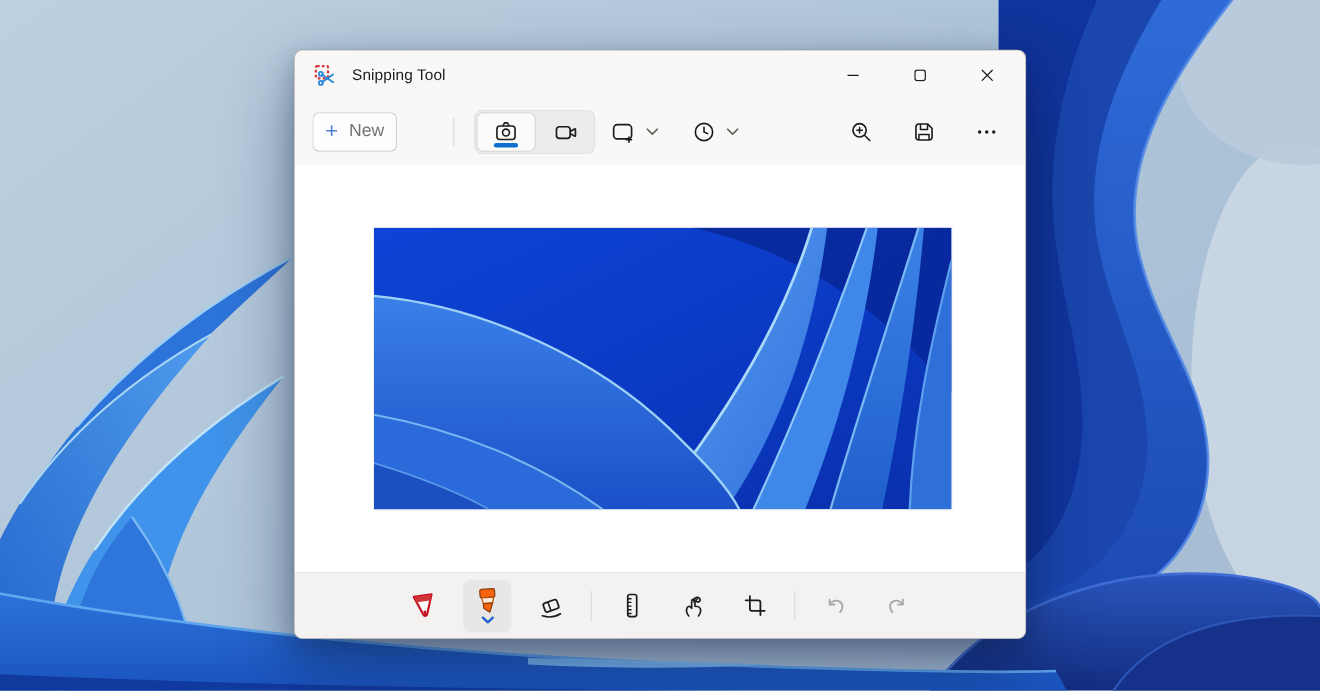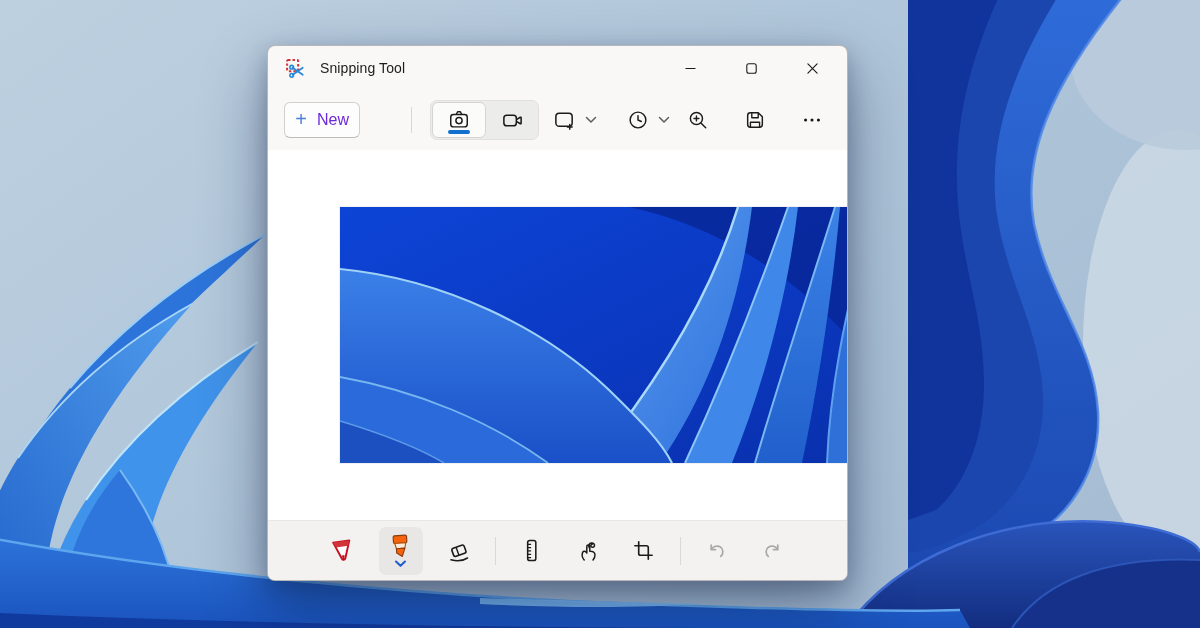--- a/index.html
+++ b/index.html
@@ -4,42 +4,42 @@
 <style>
   * { margin:0; padding:0; box-sizing:border-box; }
   html,body { width:1200px; height:628px; overflow:hidden; }
   body { font-family:"Liberation Sans", sans-serif; }
 
   .stage { position:relative; width:1200px; height:628px; overflow:hidden; background:#b3c8db; }
   .stage > svg.wallpaper { position:absolute; inset:0; display:block; }
 
   
   .window {
-    position:absolute; left:267px; top:45px; width:581px; height:536px;
+    position:absolute; left:267px; top:45px; width:666px; height:536px;
     background:#f9f8f7; border-radius:8px; overflow:hidden;
     border:1px solid rgba(60,60,70,.35);
     box-shadow:0 28px 64px rgba(10,25,60,.42), 0 8px 22px rgba(10,25,60,.26);
   }
 
   
   .titlebar { position:absolute; left:0; top:0; right:0; height:44px; display:flex; align-items:center; }
   .title-left { display:flex; align-items:center; gap:14px; padding-left:17px; }
   .window-title { font-size:14px; color:#1c1c1c; letter-spacing:.1px; }
   .caption-buttons { position:absolute; right:12px; top:0; height:44px; display:flex; align-items:center; gap:15px; }
   .cap-btn { width:46px; height:38px; display:flex; align-items:center; justify-content:center; background:transparent; border:none; cursor:pointer; }
 
   
   .toolbar { position:absolute; left:0; top:44px; right:0; height:60px; display:flex; align-items:center; padding:0 15px 0 16px; }
   .new-btn {
     display:flex; align-items:center; justify-content:center; gap:10px;
     width:77px; height:36px; background:#fdfdfd; border:1px solid #d2d0ce; border-bottom-color:#bdbbb9;
     border-radius:6px; cursor:pointer;
   }
   .new-btn .plus { font-size:20px; line-height:1; color:#4b82d6; font-weight:400; margin-top:-2px; }
-  .new-btn .label { font-size:16px; color:#6d28d9; }
+  .new-btn .label { font-size:16px; color:#737373; }
   .tb-divider { width:1px; height:26px; background:#d9d7d5; margin-left:51px; }
   .segmented {
     display:flex; margin-left:18px; width:110px; height:40px; background:#ececea;
     border:1px solid #e2e0de; border-radius:7px; overflow:hidden;
   }
   .seg { position:relative; flex:1; display:flex; align-items:center; justify-content:center; background:transparent; border:none; cursor:pointer; }
   .seg.selected { background:#fbfbfa; border:1px solid #d6d4d2; border-radius:6px; margin:1px; }
   .seg .pill { position:absolute; bottom:3px; left:50%; transform:translateX(-50%); width:22px; height:4px; border-radius:3px; }
   .icon-btn { display:flex; align-items:center; justify-content:center; gap:9px; background:transparent; border:none; cursor:pointer; height:40px; padding:0 8px; border-radius:6px; }
   .shape-btn { margin-left:6px; }

